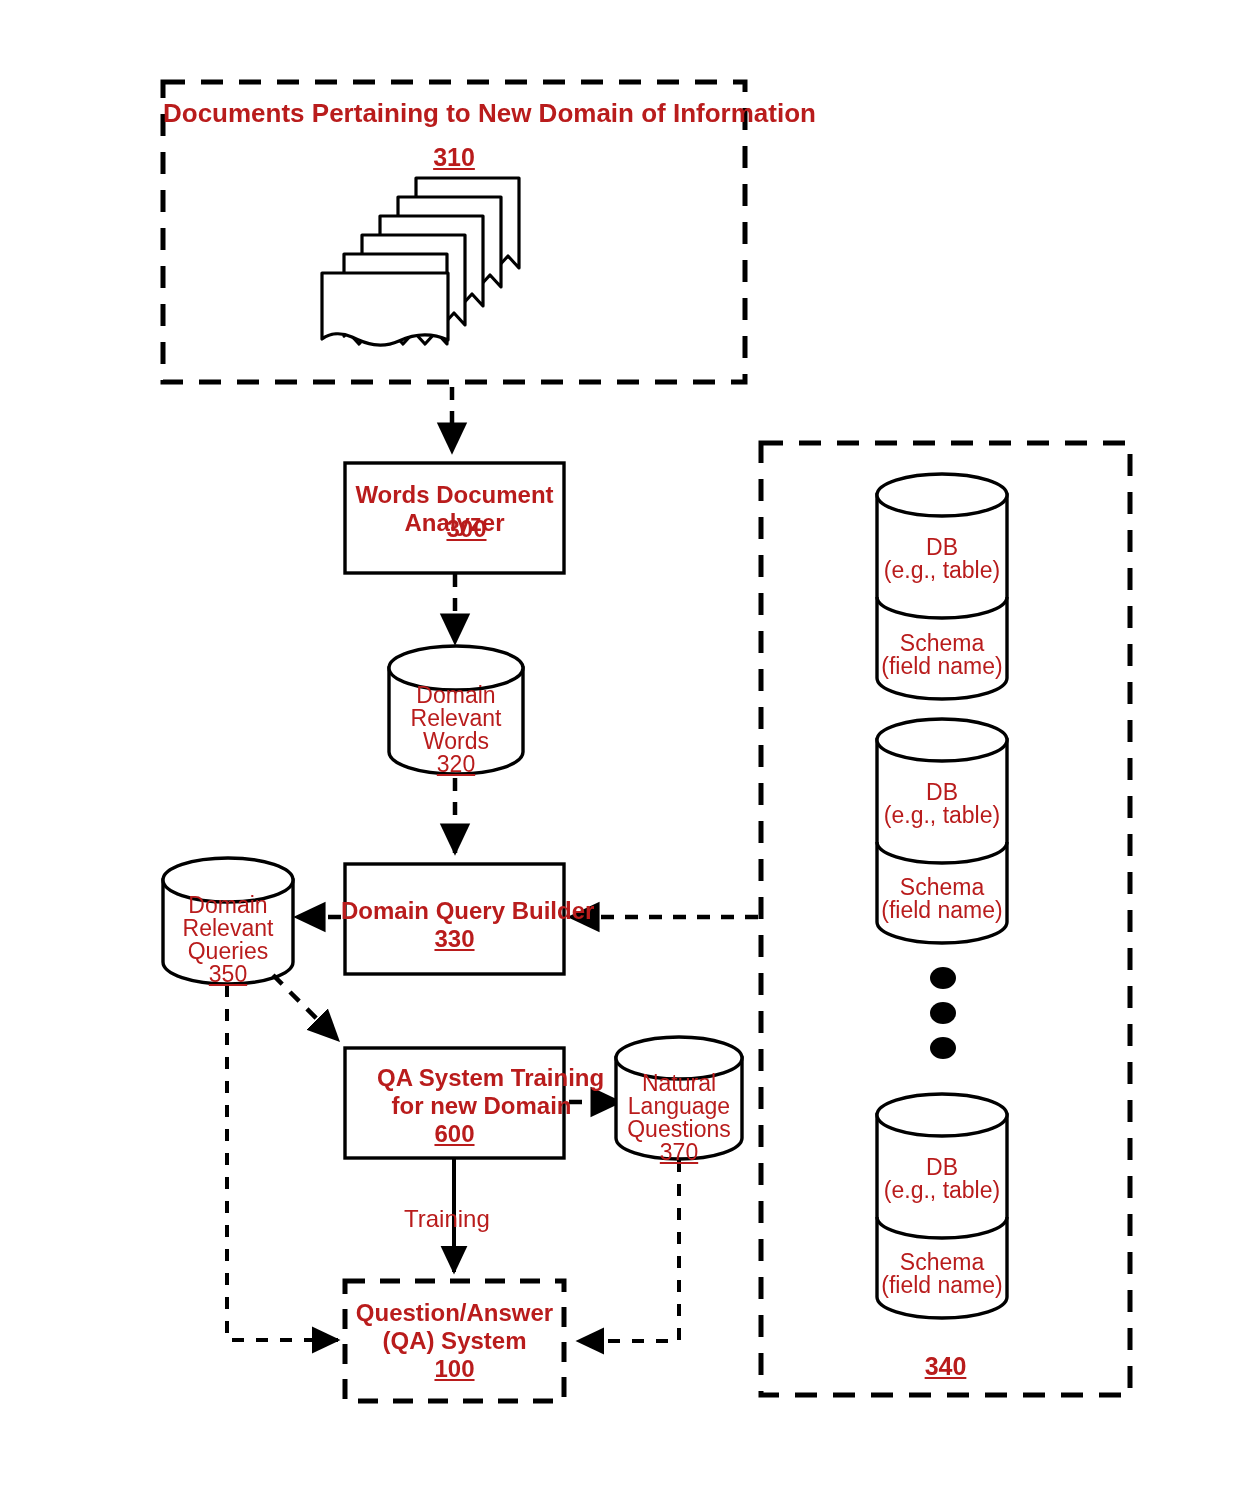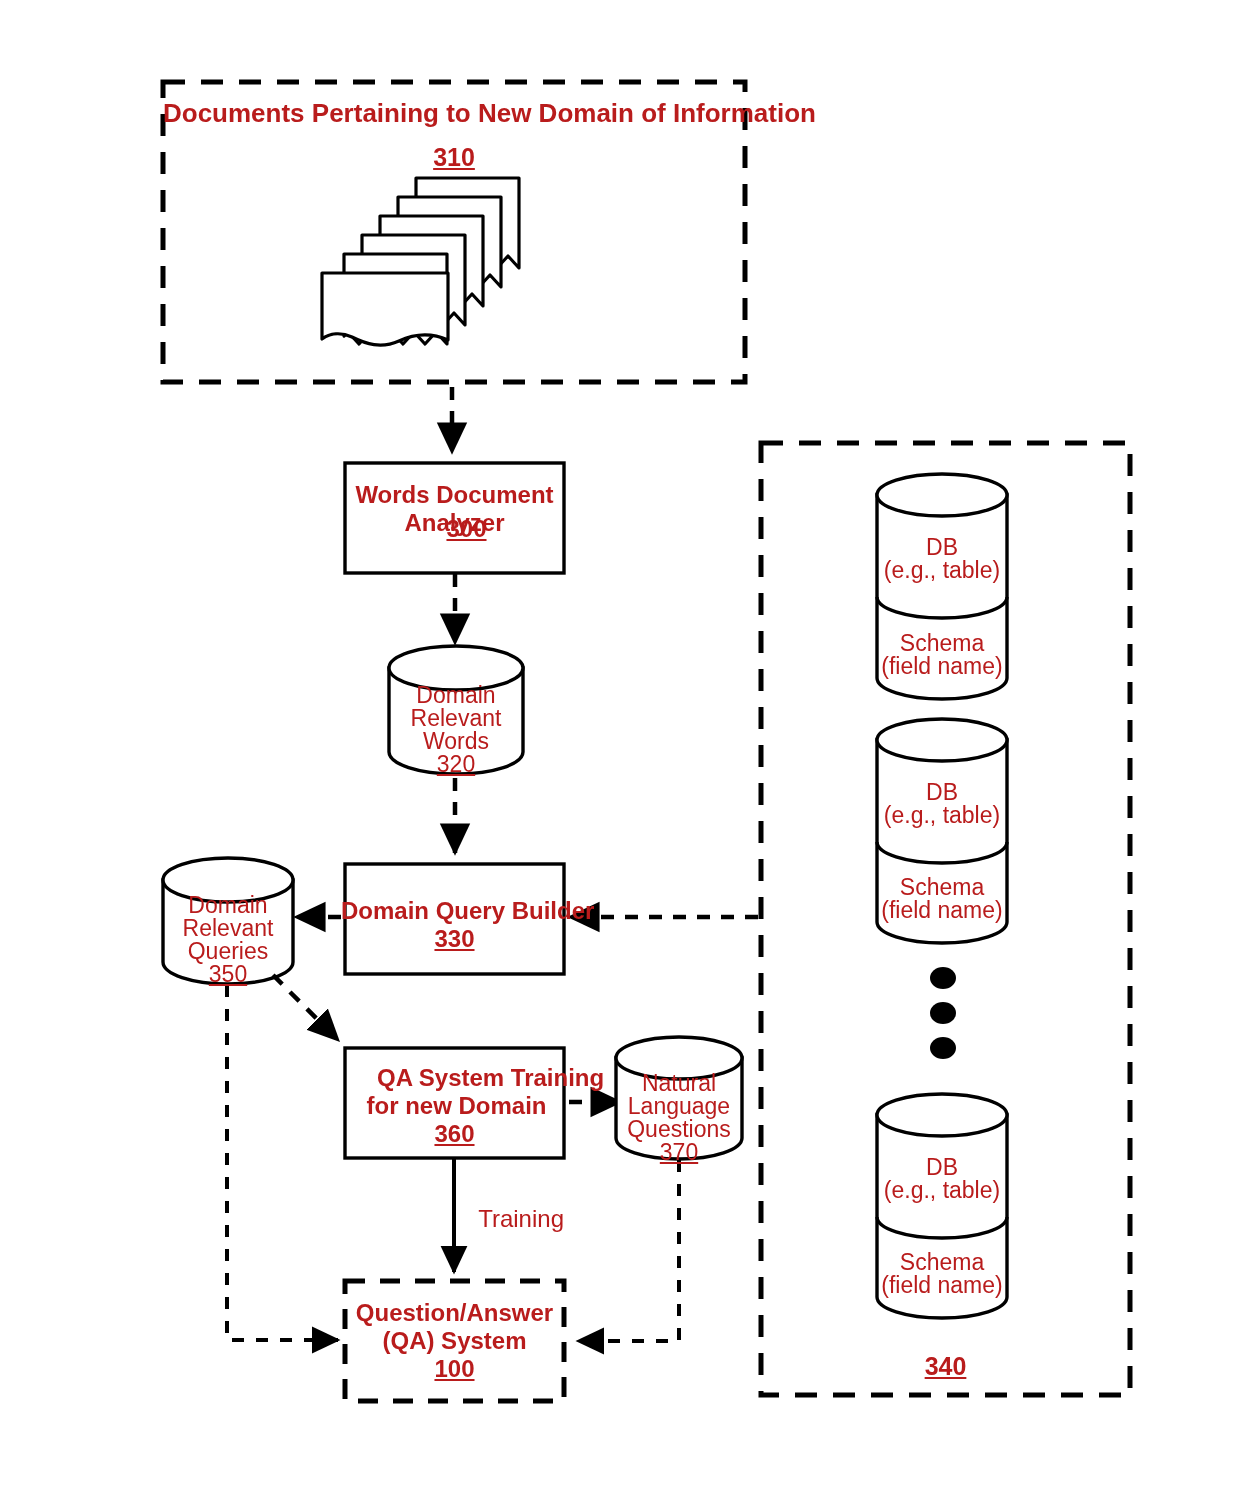--- a/index.html
+++ b/index.html
@@ -150,29 +150,29 @@
 
   <div class="txt bold f24" style="left:341px; top:897px; width:227px;">Domain Query Builder</div>
   <div class="txt bold f24 ref" style="left:345px; top:925px; width:219px;">330</div>
 
   <div class="txt reg f23" style="left:163px; top:892px; width:130px;">Domain</div>
   <div class="txt reg f23" style="left:163px; top:915px; width:130px;">Relevant</div>
   <div class="txt reg f23" style="left:163px; top:938px; width:130px;">Queries</div>
   <div class="txt reg f23 ref" style="left:163px; top:961px; width:130px;">350</div>
 
   <div class="txt bold f24" style="left:341px; top:1064px; width:227px;margin-left:36px;">QA System Training</div>
-  <div class="txt bold f24" style="left:329px; top:1092px; width:255px;">for new Domain</div>
-  <div class="txt bold f24 ref" style="left:345px; top:1120px; width:219px;">360</div>
+  <div class="txt bold f24" style="left:345px; top:1092px; width:255px;padding-left:9px;">for new Domain</div>
+  <div class="txt bold f24 ref" style="left:345px; top:1120px; width:219px;">600</div>
 
   <div class="txt reg f23" style="left:614px; top:1070px; width:130px;">Natural</div>
   <div class="txt reg f23" style="left:614px; top:1093px; width:130px;">Language</div>
   <div class="txt reg f23" style="left:612px; top:1116px; width:134px;">Questions</div>
   <div class="txt reg f23 ref" style="left:614px; top:1139px; width:130px;">370</div>
 
-  <div class="txt reg f24" style="left:404px; top:1205px; width:160px; text-align:right;">Training</div>
+  <div class="txt reg f24" style="left:404px; top:1205px; width:160px; text-align:left;">Training</div>
 
   <div class="txt bold f24" style="left:345px; top:1299px; width:219px;">Question/Answer</div>
   <div class="txt bold f24" style="left:345px; top:1327px; width:219px;">(QA) System</div>
   <div class="txt bold f24 ref" style="left:345px; top:1355px; width:219px;">100</div>
 
   <div class="txt reg f23" style="left:877px; top:534px; width:130px;">DB</div>
   <div class="txt reg f23" style="left:872px; top:557px; width:140px;">(e.g., table)</div>
   <div class="txt reg f23" style="left:877px; top:630px; width:130px;">Schema</div>
   <div class="txt reg f23" style="left:870px; top:653px; width:144px;">(field name)</div>
 

